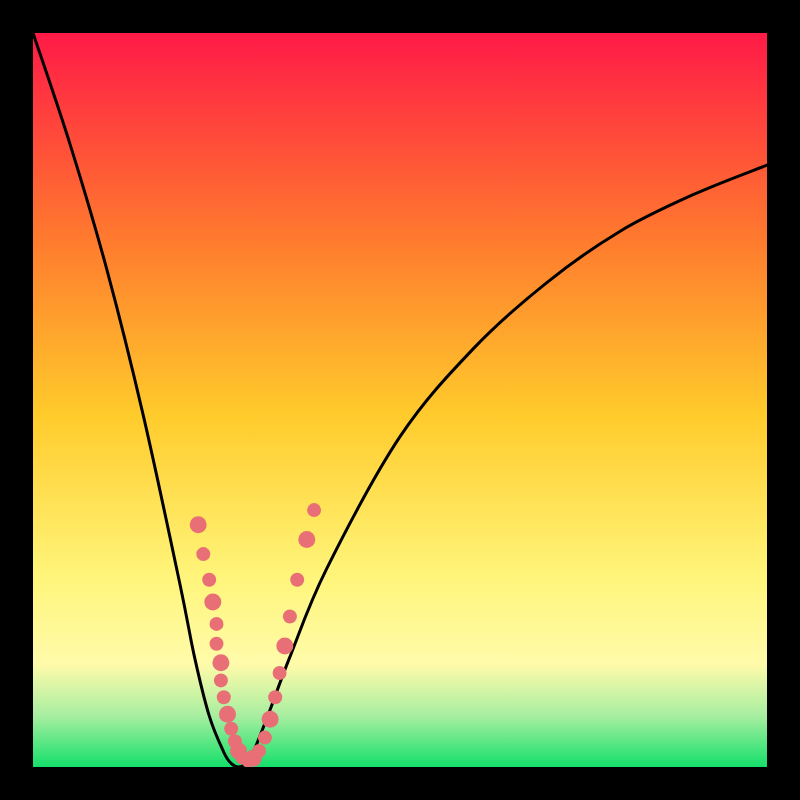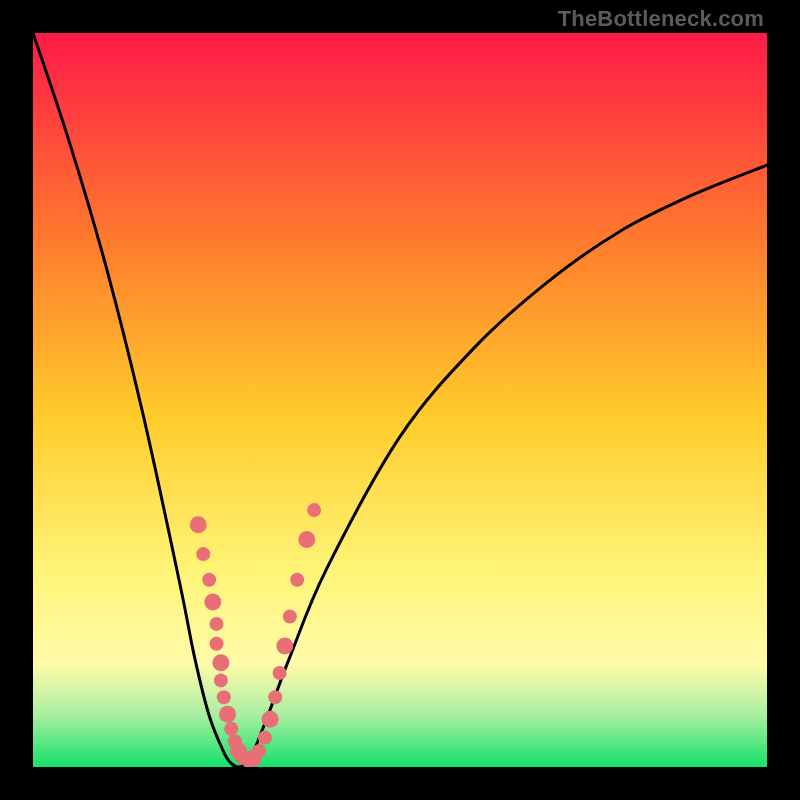--- a/index.html
+++ b/index.html
@@ -48,21 +48,20 @@
   }
   .dot {
     fill: #e86f75;
   }
 </style>
 </head>
 <body>
 
 <div class="frame">
 
-  <div class="watermark">TheBottleneck.com</div>
 
   <div class="plot-area">
     <svg class="gradient" viewBox="0 0 734 734" preserveAspectRatio="none">
       <defs>
         <linearGradient id="bg" x1="0" y1="0" x2="0" y2="1">
           <stop id="g0" offset="0%" stop-color="#ff1a47"></stop>
           <stop id="g1" offset="28%" stop-color="#ff7a2e"></stop>
           <stop id="g2" offset="52%" stop-color="#ffcb2b"></stop>
           <stop id="g3" offset="74%" stop-color="#fff57a"></stop>
           <stop id="g4" offset="86%" stop-color="#fffbaa"></stop>

